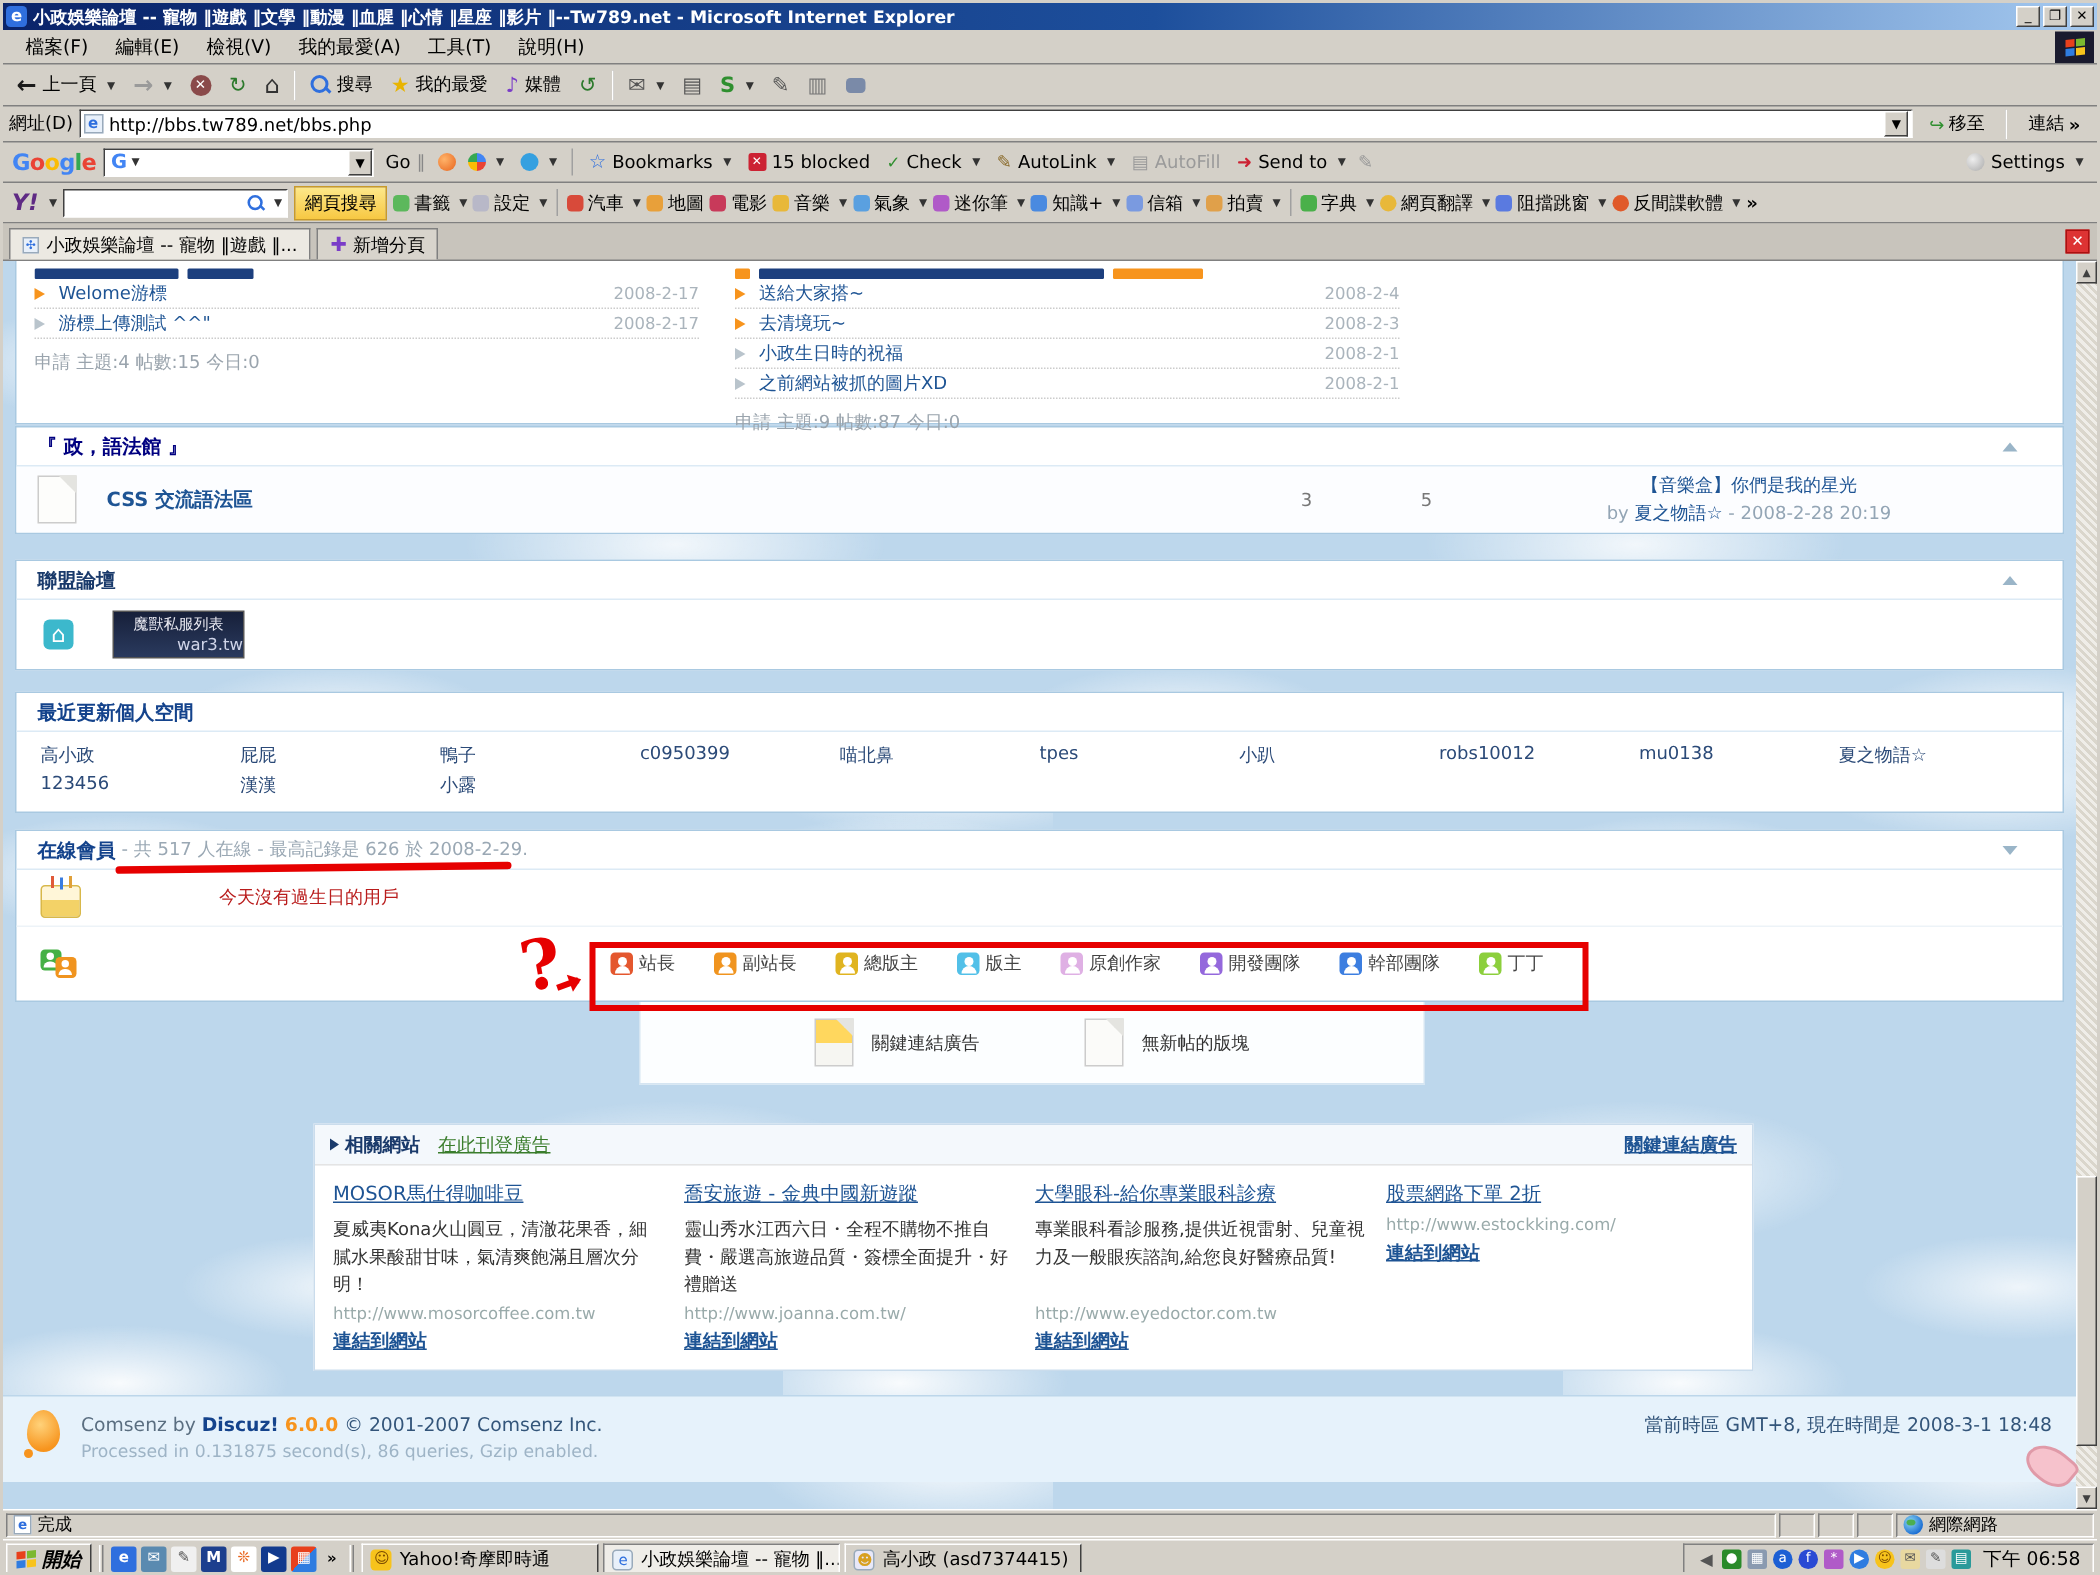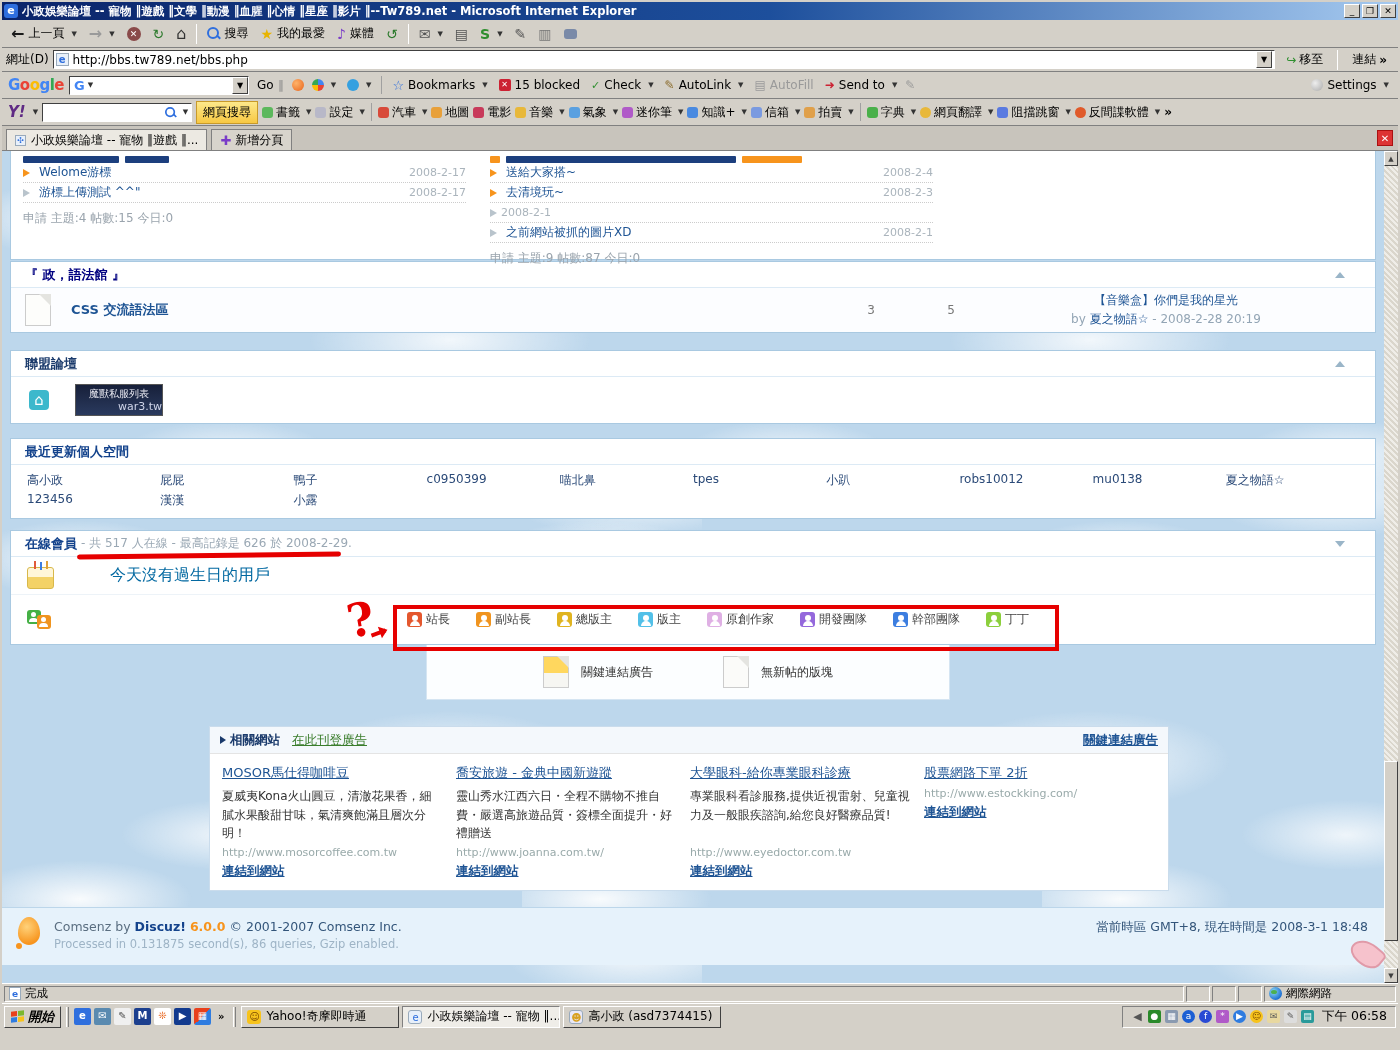--- a/index.html
+++ b/index.html
@@ -133,21 +133,21 @@
   .names { display:grid; grid-template-columns:repeat(10,1fr); row-gap:3px; padding:7px 16px 9px; font-size:12px; color:#2b4a78; }
   .names span { overflow:hidden; white-space:nowrap; }
 
   
   .p5 { position:relative; }
   .ostat { color:#9aa8b4; font-size:12px; margin-left:4px; }
   .redline { position:absolute; left:66px; top:22px; width:264px; height:5px; background:#e60000; border-radius:3px; transform:rotate(-0.7deg); z-index:5; }
   .brow { display:flex; align-items:center; height:38px; padding-left:16px; border-bottom:1px solid #edf3f8; }
   .cake { width:27px; height:22px; background:linear-gradient(#fff6d8 0 45%,#f3d267 45%); border:1px solid #d8b84a; border-radius:3px; position:relative; margin-top:4px; }
   .cake::before { content:""; position:absolute; top:-7px; left:6px; width:2px; height:8px; background:#e05a3a; box-shadow:6px 1px 0 #3a7ce0, 12px 0 0 #e0a03a; }
-  .btext { margin-left:56px; font-size:16px; color:#0369a1; }
+  .btext { margin-left:92px; font-size:12px; color:#b91c1c; }
   .lrow { display:flex; align-items:center; height:49px; padding-left:16px; position:relative; }
   .duo { position:relative; width:28px; height:24px; }
   .duo i { position:absolute; width:14px; height:14px; border-radius:3px; }
   .duo i:nth-child(1){ left:0; top:2px; background:#45b045; }
   .duo i:nth-child(2){ left:10px; top:7px; background:#f0941f; }
   .duo i::before { content:""; position:absolute; left:4px; top:2px; width:5px; height:5px; border-radius:50%; background:#fff; }
   .duo i::after { content:""; position:absolute; left:2px; top:8px; width:9px; height:4px; border-radius:4px 4px 0 0; background:#fff; }
   .legend { display:flex; gap:26px; margin-left:352px; }
   .litem { display:flex; align-items:center; gap:4px; font-size:12px; color:#444; }
   .pico { width:15px; height:15px; border-radius:3px; position:relative; flex:0 0 auto; }
@@ -230,20 +230,36 @@
   <div class="titlebar">
     <div class="t-icon">e</div>
     <div class="t-text">小政娛樂論壇 -- 寵物 ‖遊戲 ‖文學 ‖動漫 ‖血腥 ‖心情 ‖星座 ‖影片 ‖--Tw789.net - Microsoft Internet Explorer</div>
     <div class="t-btns">
       <div class="win-btn raised">_</div>
       <div class="win-btn raised">❐</div>
       <div class="win-btn raised">✕</div>
     </div>
   </div>
 
+  <div class="menubar">
+    <span class="menu-item">檔案(F)</span>
+    <span class="menu-item">編輯(E)</span>
+    <span class="menu-item">檢視(V)</span>
+    <span class="menu-item">我的最愛(A)</span>
+    <span class="menu-item">工具(T)</span>
+    <span class="menu-item">說明(H)</span>
+    <div class="brand-block">
+      <span class="brand-flag">
+          <i style="background:#e8401c"></i>
+          <i style="background:#7cb82f"></i>
+          <i style="background:#2f7ce0"></i>
+          <i style="background:#f7c31c"></i>
+        </span>
+    </div>
+  </div>
 
   <div class="toolbar">
     <div class="tbtn">
         <span class="ic ic-back">←</span>
         <span>上一頁</span>
         <span class="dd">▼</span>
       </div>
     <div class="tbtn">
         <span class="ic ic-fwd">→</span>
         <span class="dd">▼</span>
@@ -501,20 +517,21 @@
           <span class="ttitle">送給大家搭~</span>
           <span class="tdate">2008-2-4</span>
         </div>
         <div class="trow">
           <span class="tarrow" style="border-left-color: rgb(247, 148, 29);"></span>
           <span class="ttitle">去清境玩~</span>
           <span class="tdate">2008-2-3</span>
         </div>
         <div class="trow">
           <span class="tarrow" style="border-left-color: rgb(185, 196, 204);"></span>
+          <span class="ttitle">小政生日時的祝福</span>
           <span class="tdate">2008-2-1</span>
         </div>
         <div class="trow">
           <span class="tarrow" style="border-left-color: rgb(185, 196, 204);"></span>
           <span class="ttitle">之前網站被抓的圖片XD</span>
           <span class="tdate">2008-2-1</span>
         </div>
         <div class="tstats">申請 主題:9 帖數:87 今日:0</div>
       </div>
     </div>

